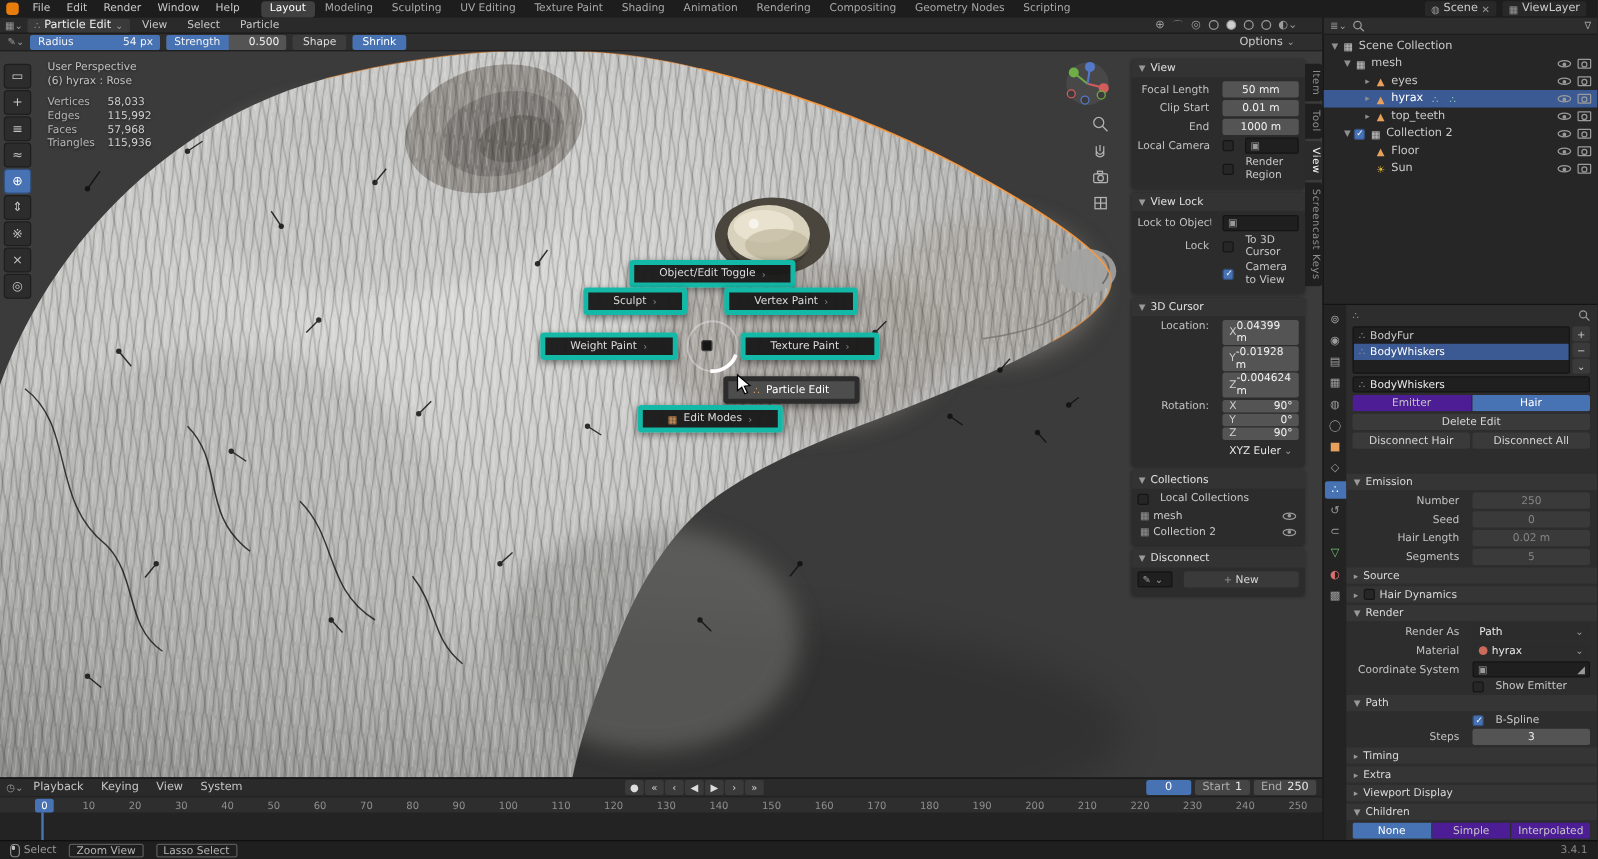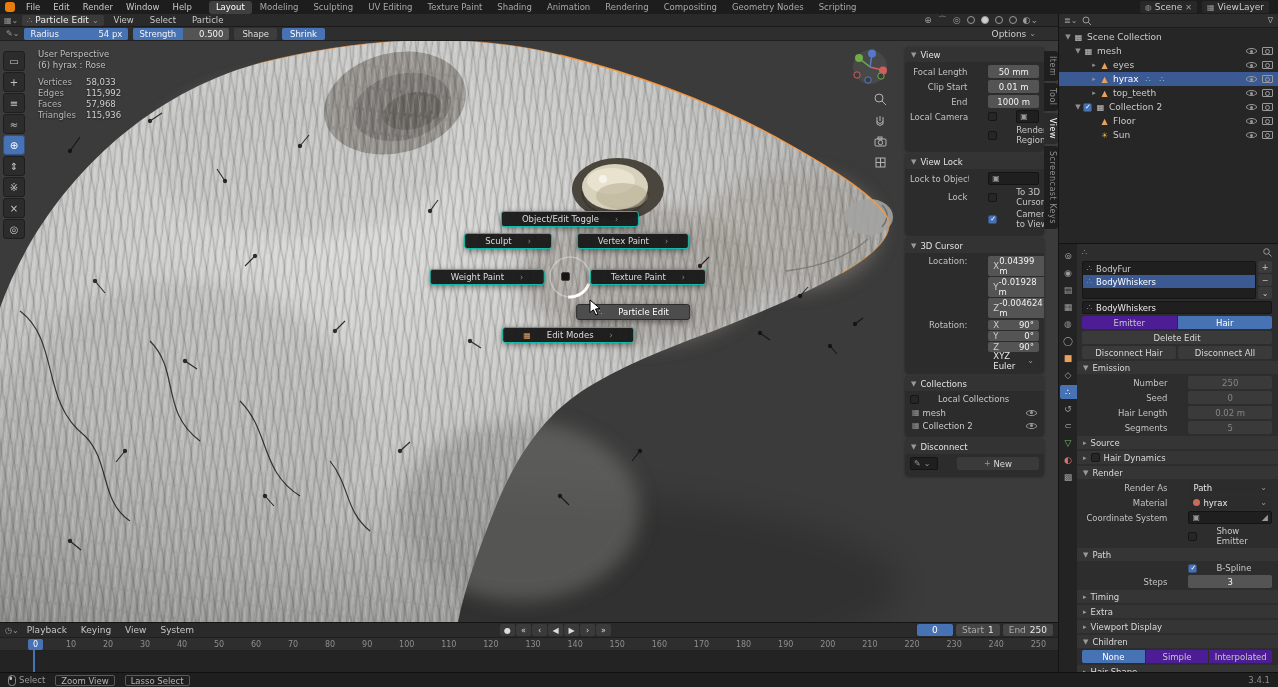--- a/index.html
+++ b/index.html
@@ -37,39 +37,39 @@
   #viewport{position:absolute;left:0;top:41px;width:1058px;height:581px;background:#3b3b3b;overflow:hidden;z-index:10}
   #vp-stats{position:absolute;left:38px;top:8px;color:#c0c0c0;font-size:8.5px;line-height:11px;text-shadow:0 1px 2px rgba(0,0,0,.55);z-index:5}
   .statrow{display:flex;gap:6px}
   .stat-l{width:42px;color:#b5b5b5}
   .stat-v{color:#cfcfcf}
   #vp-tools{position:absolute;left:3px;top:10px;display:flex;flex-direction:column;gap:1px;z-index:6}
   .tbtn{width:22px;height:20px;background:#2c2c2c;border:1px solid #1e1e1e;border-radius:3px;display:flex;align-items:center;justify-content:center;color:#c6c6c6;font-size:10px}
   .tbtn.active{background:#4772b3;border-color:#33517e;color:#fff}
 
   
-  .pie-item{position:absolute;transform:translate(-50%,-50%);background:rgba(25,25,25,.96);border:1px solid #14b8a6;border-radius:3px;padding:2px 20px;color:#dcdcdc;display:flex;align-items:center;gap:16px;white-space:nowrap;box-shadow:0 2px 6px rgba(0,0,0,.45);font-size:8.5px;z-index:20}
+  .pie-item{position:absolute;transform:translate(-50%,-50%);background:rgba(25,25,25,.96);border:4px solid #14b8a6;border-radius:3px;padding:2px 20px;color:#dcdcdc;display:flex;align-items:center;gap:5px;white-space:nowrap;box-shadow:0 2px 6px rgba(0,0,0,.45);font-size:8.5px;z-index:20}
   .pie-item.hover{background:#4d4d4d;border-color:#2c2c2c;color:#fff}
   .chev{color:#8b8b8b;font-size:8px}
   .pie-ic{color:#e0a060;font-size:8px}
   #pie-center{position:absolute;left:540px;top:206px;width:60px;height:60px;z-index:19}
   #origin-dot{position:absolute;left:561px;top:231px;width:9px;height:9px;background:#161616;border:1px solid #3e3e3e;border-radius:2px;z-index:21}
   #vp-cursor{position:absolute;left:588px;top:258px;z-index:25}
 
   
   #gizmo{position:absolute;left:852px;top:8px;z-index:6}
   #vp-nav-icons{position:absolute;left:874px;top:52px;display:flex;flex-direction:column;gap:8px;z-index:6;opacity:.9}
 
   
   #npanel{position:absolute;left:905px;top:6px;width:139px;z-index:7;font-size:8.5px}
   .psec{background:rgba(43,43,43,.97);border-radius:3px;margin-bottom:3px;overflow:hidden;box-shadow:0 1px 3px rgba(0,0,0,.35)}
   .psec-h{display:flex;align-items:center;gap:4px;height:15px;padding:0 6px;background:#333;color:#e2e2e2}
   .arrow{color:#999;font-size:7px}
   .pbody{padding:3px 5px 4px}
-  .prow{display:flex;align-items:center;margin-bottom:2px;gap:19px}
+  .prow{display:flex;align-items:center;margin-bottom:2px;gap:9px}
   .plab{flex:0 0 46%;text-align:right;color:#c2c2c2;padding-right:2px;white-space:nowrap;overflow:hidden}
   .pval{flex:1;height:13px;background:#545454;border-radius:2px;display:flex;align-items:center;justify-content:center;color:#f2f2f2}
   .axis{display:flex;justify-content:space-between;padding:0 5px}
   .axis .ax{color:#cfcfcf}
   .stack{flex:1;display:flex;flex-direction:column;gap:1px}
   .objfield{flex:1;height:13px;background:#1f1f1f;border:1px solid #141414;border-radius:2px;display:flex;align-items:center;padding:0 3px;gap:3px;color:#bbb}
   .drop{flex:1;height:13px;background:#2c2c2c;border-radius:2px;display:flex;align-items:center;justify-content:space-between;padding:0 5px;color:#e8e8e8}
   .cb{width:9px;height:9px;background:#262626;border:1px solid #161616;border-radius:2px;position:relative;flex:0 0 auto}
   .cb.on{background:#4772b3;border-color:#33517e}
   .cb.on::after{content:"✓";color:#fff;font-size:7px;position:absolute;top:-1px;left:1px}
@@ -110,21 +110,21 @@
   .sysrow{height:13px;display:flex;align-items:center;padding:0 4px;gap:4px;color:#ccc}
   .sysrow.sel{background:#3b5a94;color:#fff}
   .syscol{display:flex;flex-direction:column;gap:1px}
   .sbtn{width:14px;height:12px;background:#3a3a3a;border-radius:2px;display:flex;align-items:center;justify-content:center;color:#ccc;font-size:8px}
   .namefield{display:flex;align-items:center;gap:4px;height:13px;background:#1f1f1f;border:1px solid #151515;border-radius:2px;padding:0 4px;margin-bottom:2px;color:#eaeaea}
   .seg{display:flex;margin-bottom:2px;border-radius:2px;overflow:hidden}
   .sgb{flex:1;height:13px;display:flex;align-items:center;justify-content:center;background:#4c1d95;color:#c6c6c6;border-right:1px solid #2b2b2b}
   .sgb:last-child{border-right:none}
   .sgb.on{background:#4772b3;color:#fff}
   .wbtn{height:13px;background:#3a3a3a;border-radius:2px;display:flex;align-items:center;justify-content:center;color:#d8d8d8;margin-bottom:2px}
-  .row2{display:flex;gap:2px;margin-bottom:2px}
+  .row2{display:flex;gap:2px;margin-bottom:20px}
   .row2 .wbtn{flex:1;margin-bottom:0}
   .sec-h{display:flex;align-items:center;gap:4px;height:13px;color:#dadada;background:#353535;margin:2px -6px 2px -5px;padding:0 6px}
   .dis .pval{background:#3a3a3a;color:#858585}
   .matdot{width:7px;height:7px;border-radius:50%;background:#c96a5a;flex:0 0 auto}
 
   
   #timeline{position:absolute;left:0;top:622px;width:1058px;height:50px;background:#2a2a2a;border-top:1px solid #141414;z-index:30}
   .tl-h{display:flex;align-items:center;height:15px;padding:0 5px;gap:2px;border-bottom:1px solid #1f1f1f;position:relative}
   .tl-menu{padding:0 6px;color:#c6c6c6}
   .transport{position:absolute;left:500px;top:1px;display:flex;gap:1px}

